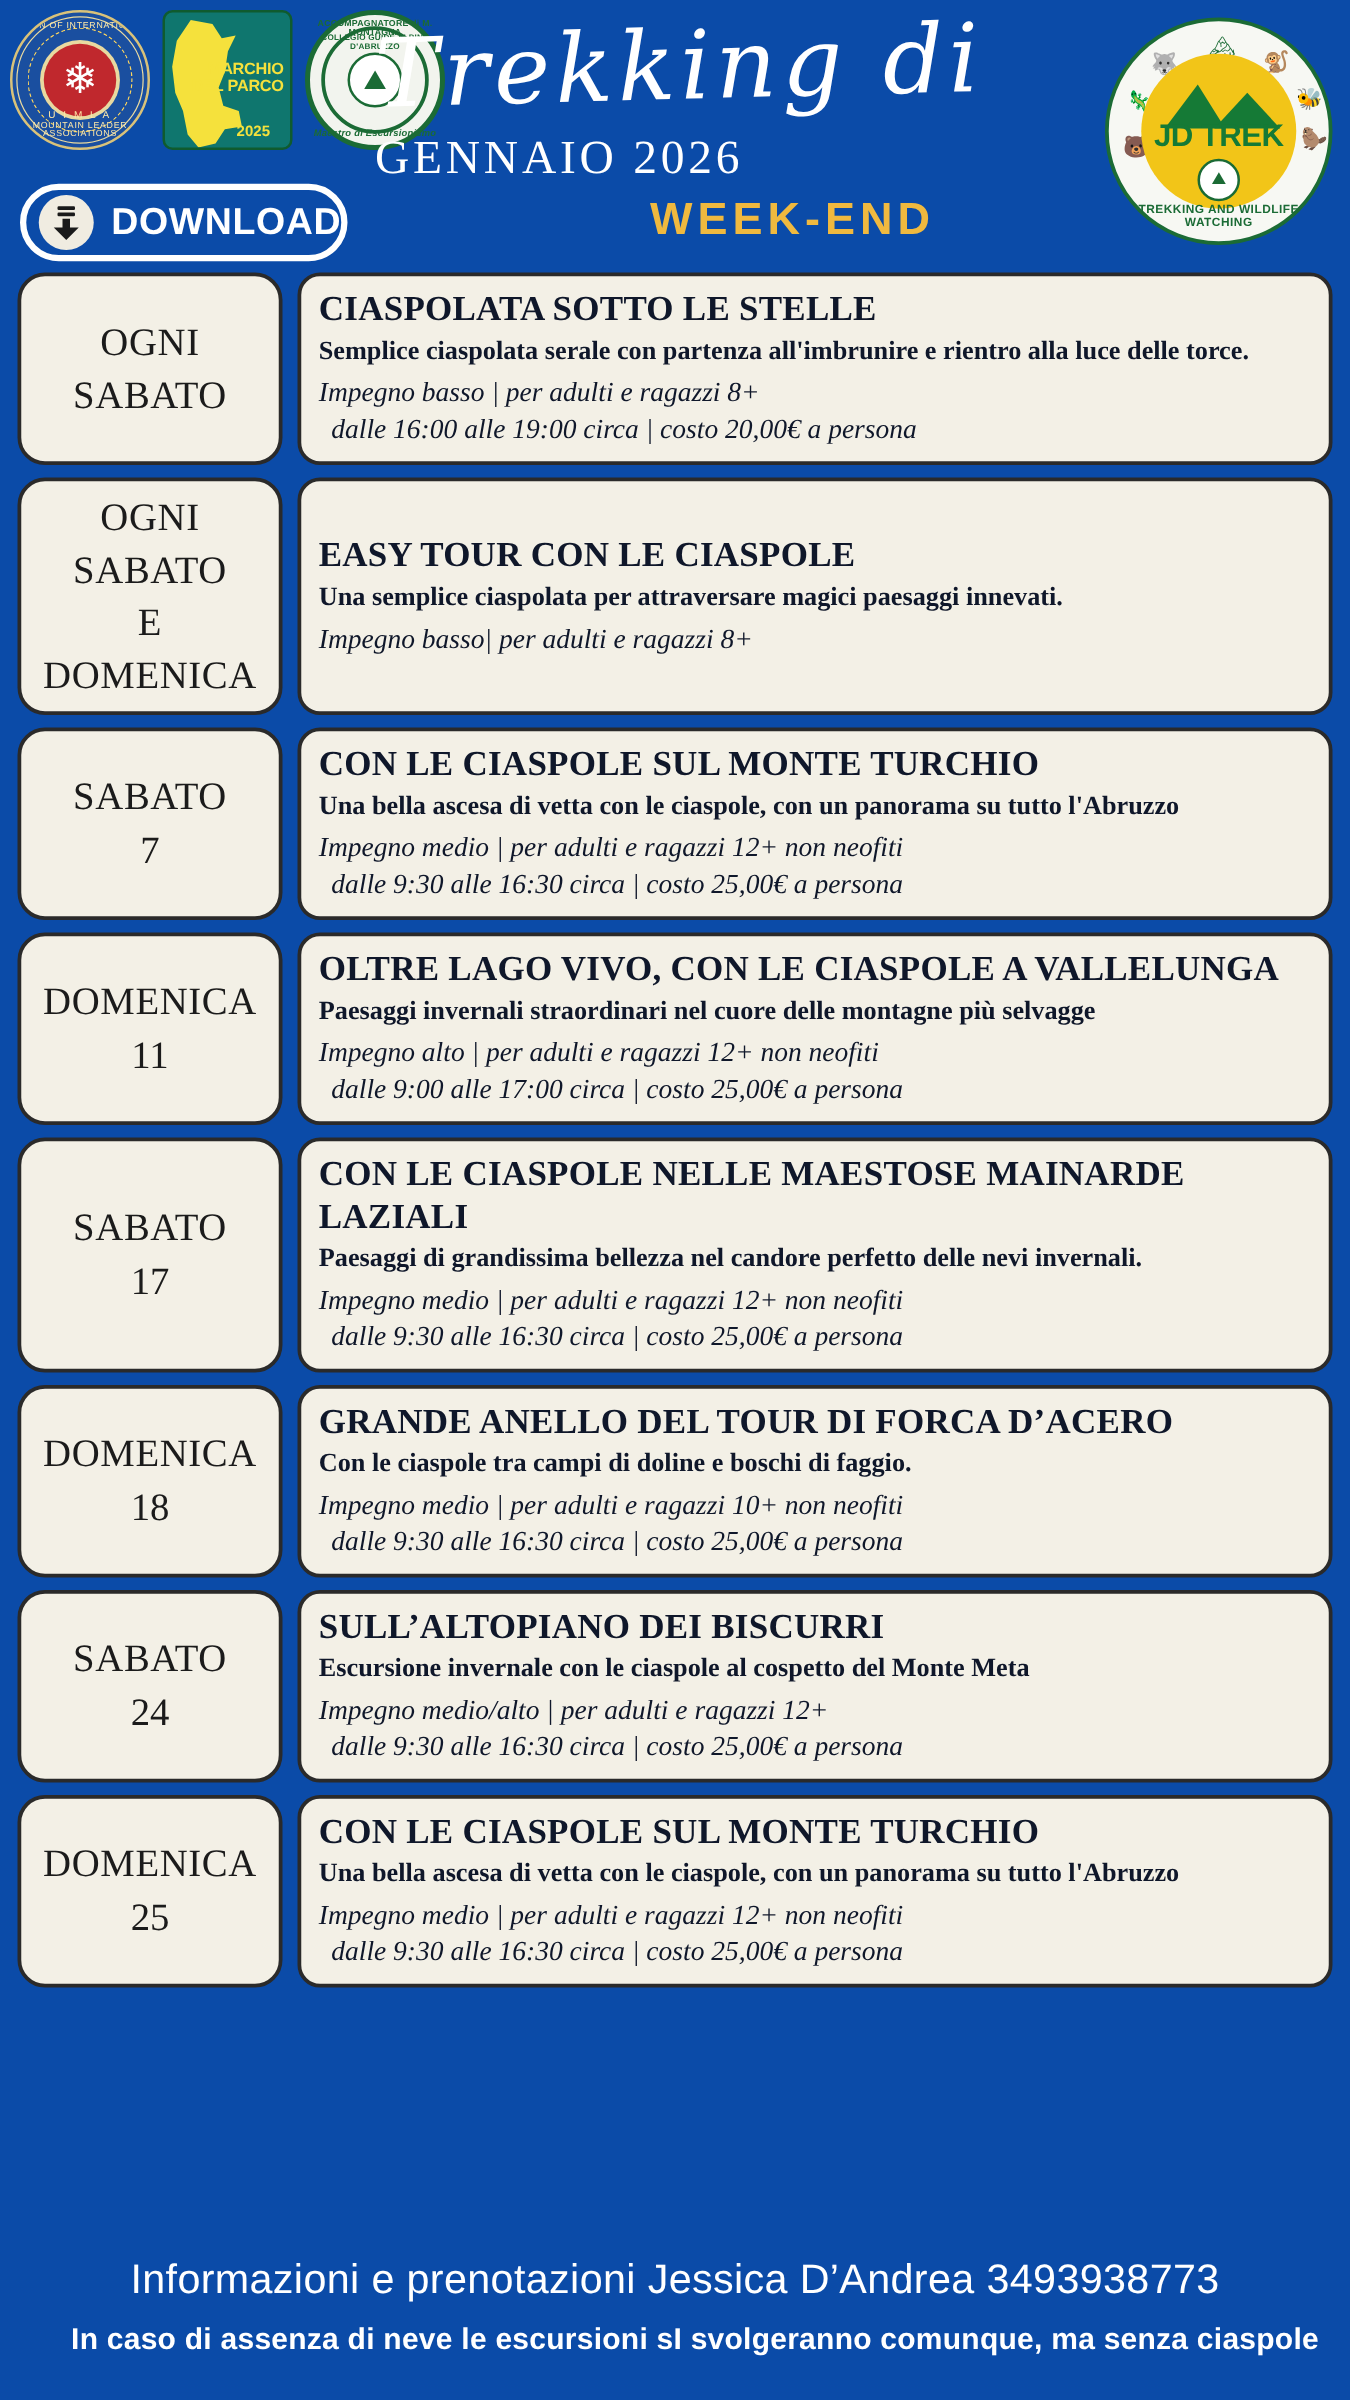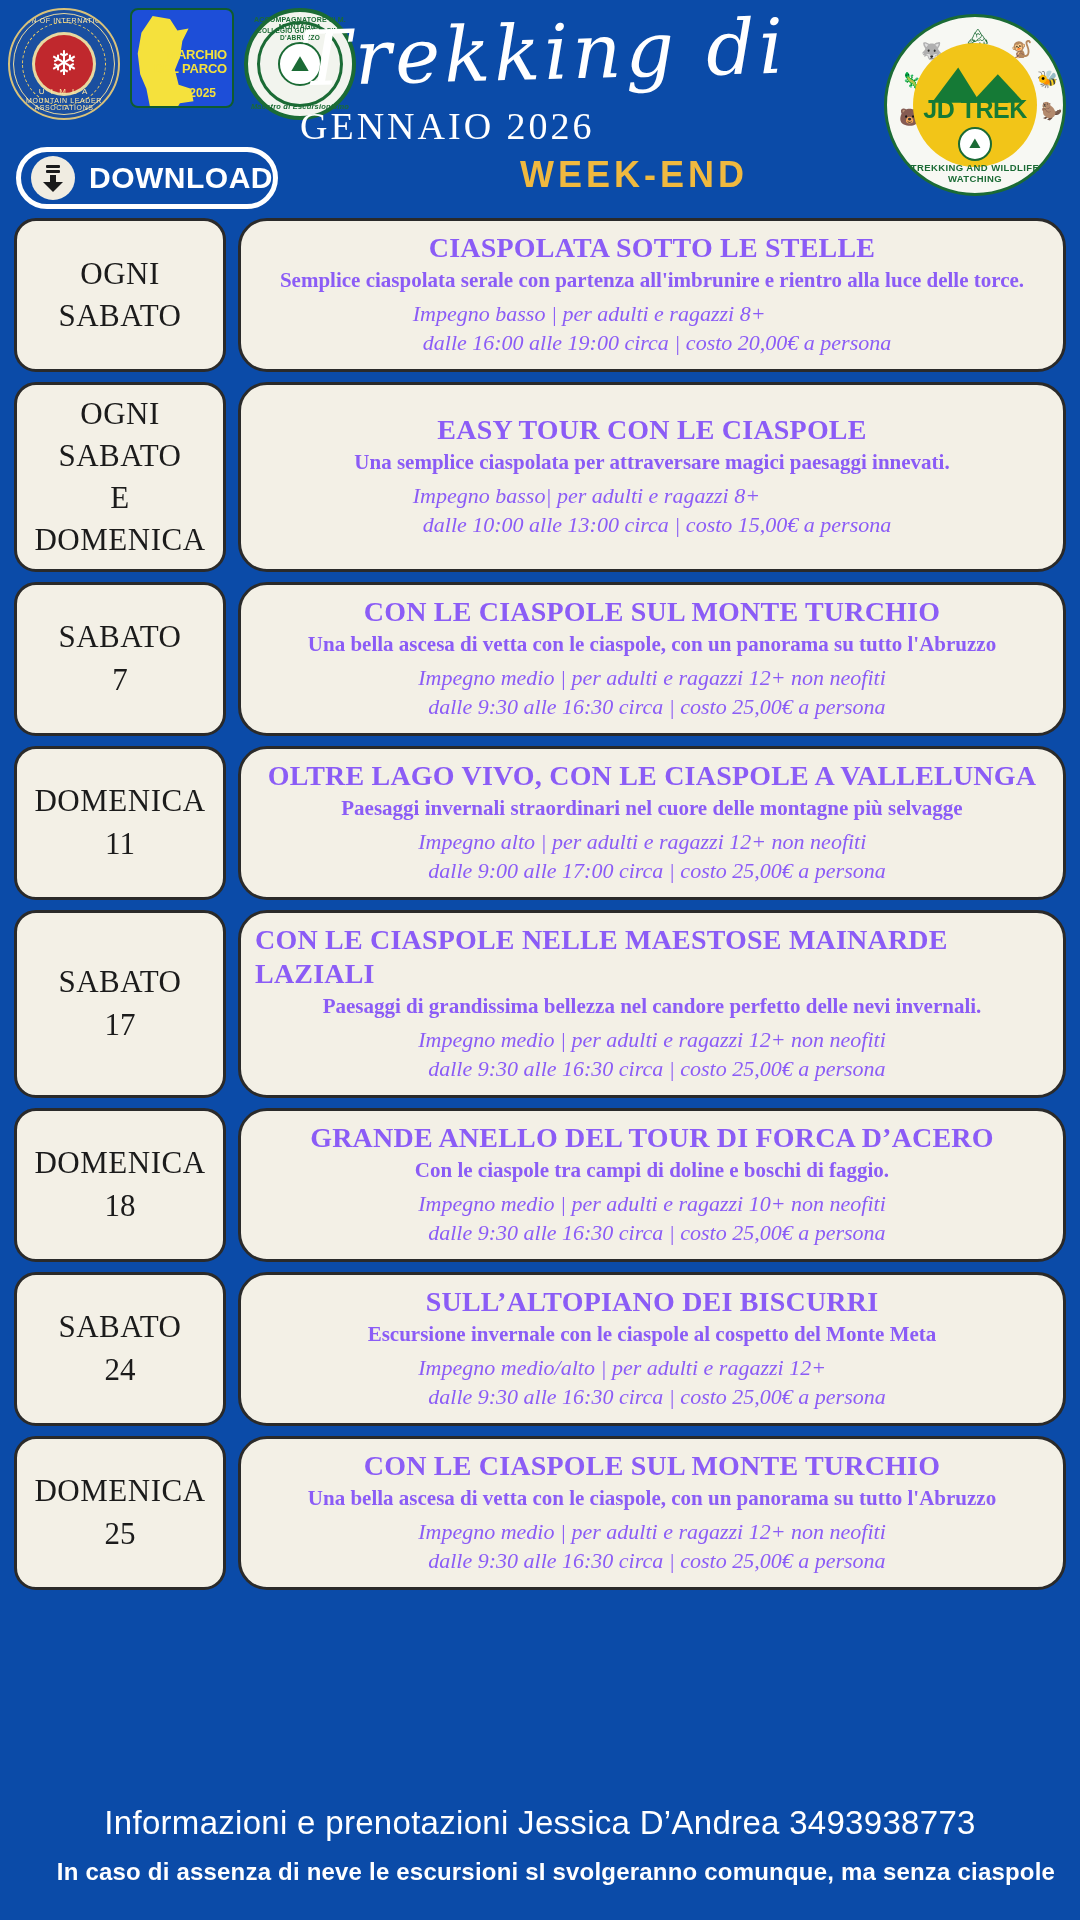--- a/index.html
+++ b/index.html
@@ -54,22 +54,22 @@
   .uimla .topword { top: 7px; }
   .uimla .botword { bottom: 7px; }
   .uimla .midword {
     position: absolute; bottom: 22px; left: 0; right: 0; text-align: center;
     color: #ffe9a8; font-size: 8px; letter-spacing: 2px;
     font-family: Liberation Sans, sans-serif;
   }
 
   
   .parco {
-    width: 104px; height: 100px; border-radius: 8px;
-    background: #1d4ed8; position: relative; overflow: hidden;
+    width: 104px; height: 112px; border-radius: 8px;
+    background: #0f766e; position: relative; overflow: hidden;
     border: 2px solid #0f5b2e;
   }
   .parco .bear {
     position: absolute; left: 2px; top: 6px;
     width: 62px; height: 104px;
     background: #f5e13c;
     clip-path: polygon(30% 0%, 58% 3%, 70% 14%, 88% 12%, 78% 24%, 74% 40%,
       66% 52%, 72% 66%, 92% 70%, 96% 82%, 74% 84%, 62% 95%, 40% 98%,
       26% 88%, 20% 70%, 10% 56%, 6% 36%, 12% 16%);
   }
@@ -220,24 +220,24 @@
     text-align: center; white-space: nowrap;
   }
   .daycell .dnum {
     font-family: "Liberation Serif", serif;
     font-size: 31px; line-height: 44px;
   }
   .infocell {
     flex: 1 1 auto;
     background: #f3f0e6;
     border: 3px solid #2a2a2a;
-    border-radius: 29px;
+    border-radius: 18px;
     padding: 10px 14px 12px 14px;
-    color: #8b5cf6;
-    display: flex; flex-direction: column; justify-content: center; align-items: center;
+    color: #0f172a;
+    display: flex; flex-direction: column; justify-content: center;
   }
   .ev-title {
     font-family: "Liberation Serif", serif;
     font-weight: bold; font-size: 28px; line-height: 34px;
     letter-spacing: .2px; margin-bottom: 3px;
   }
   .ev-desc {
     font-family: "Liberation Serif", serif;
     font-weight: bold; font-size: 21px; line-height: 25px;
   }
@@ -355,21 +355,21 @@
       <div class="row">
         <div class="daycell">
           <div class="dl">OGNI</div>
           <div class="dl">SABATO</div>
           <div class="dl">E</div>
           <div class="dl">DOMENICA</div>
         </div>
         <div class="infocell">
           <div class="ev-title">EASY TOUR CON LE CIASPOLE</div>
           <div class="ev-desc">Una semplice ciaspolata per attraversare magici paesaggi innevati.</div>
-          <div class="ev-meta"><span>Impegno basso| per adulti e ragazzi 8+</span><span class="l2">dalle 10:00 alle 13:00 circa | costo 15,00€ a persona</span></div>
+          <div class="ev-meta"><span>Impegno basso| per adulti e ragazzi 8+</span></div>
         </div>
       </div>
       <div class="row">
         <div class="daycell">
           <div class="dl">SABATO</div>
           <div class="dnum">7</div>
         </div>
         <div class="infocell">
           <div class="ev-title">CON LE CIASPOLE SUL MONTE TURCHIO</div>
           <div class="ev-desc">Una bella ascesa di vetta con le ciaspole, con un panorama su tutto l'Abruzzo</div>

